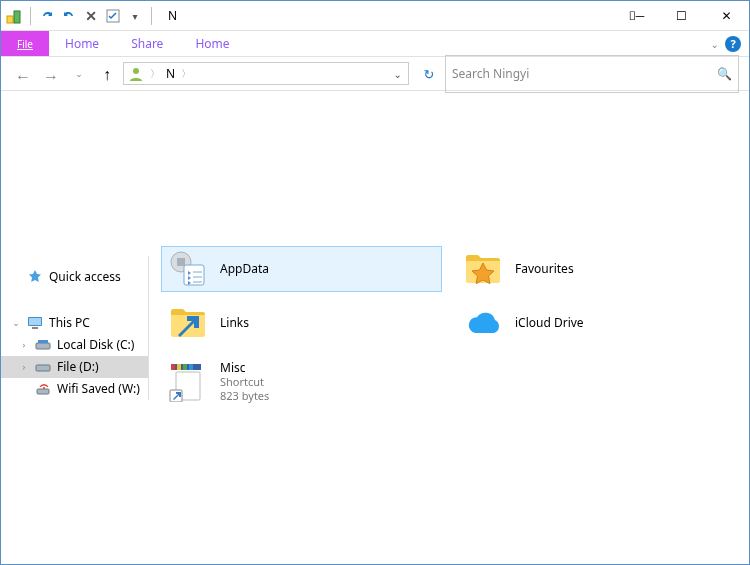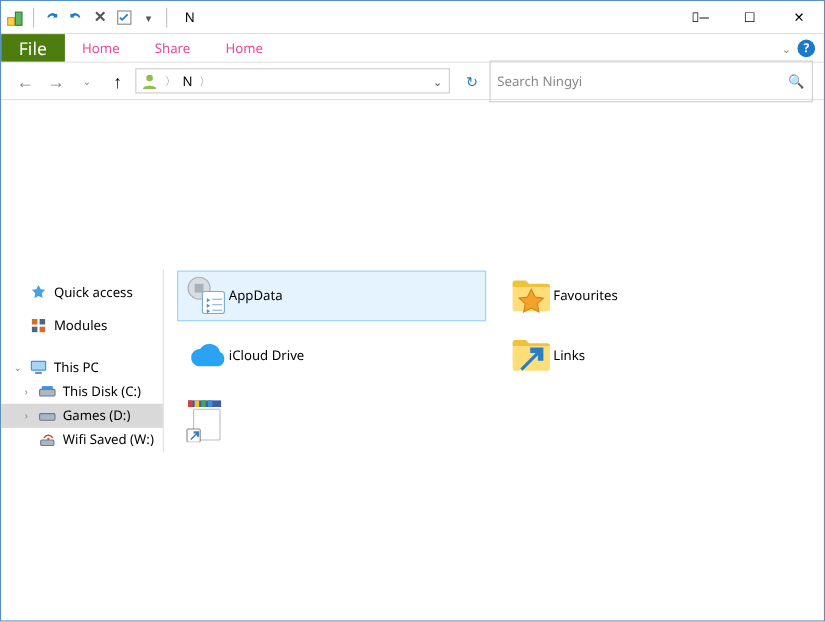--- a/index.html
+++ b/index.html
@@ -22,22 +22,22 @@
     border-bottom: 1px solid #e1e1e1;
   }
   .title-left { display:flex; align-items:center; gap:6px; padding-left:5px; }
   .qat-icon { width:16px; height:16px; display:inline-flex; align-items:center; justify-content:center; }
   .vsep { width:1px; height:18px; background:#c0c0c0; margin:0 2px; }
   .title-text { margin-left:8px; font-size:12px; }
   .win-controls { margin-left:auto; display:flex; }
   .win-btn { width:45px; height:30px; display:flex; align-items:center; justify-content:center; font-size:12px; font-family:"Segoe MDL2 Assets","Segoe UI Symbol",system-ui; }
 
   .menu-bar { height:26px; display:flex; align-items:stretch; border-bottom:1px solid #e1e1e1; }
-  .file-tab { background:#4d7c0f; color:#fff; padding:0 16px; display:flex; align-items:center; font-size:16px; }
-  .menu-item { padding:0 16px; display:flex; align-items:center; color:#ec4899; }
+  .file-tab { background:#d946ef; color:#fff; padding:0 16px; display:flex; align-items:center; font-size:10px;text-decoration:underline; }
+  .menu-item { padding:0 16px; display:flex; align-items:center; color:#8b5cf6; }
   .menu-spacer { flex:1; }
   .menu-right { display:flex; align-items:center; padding-right:8px; gap:6px; }
   .help-circle { width:16px; height:16px; border-radius:50%; background:#1979ca; color:#fff; display:flex; align-items:center; justify-content:center; font-size:11px; font-weight:bold; }
 
   .nav-bar { height:34px; display:flex; align-items:center; gap:4px; padding:0 10px; border-bottom:1px solid #e1e1e1; }
   .nav-arrow { width:24px; height:24px; display:flex; align-items:center; justify-content:center; color:#888; font-size:16px; }
   .nav-arrow.enabled { color:#000; }
   .breadcrumb {
     flex:1;
     height:23px;
@@ -82,21 +82,21 @@
 
   .content {
     flex:1;
     padding:8px 12px;
     display:grid;
     grid-template-columns: 1fr 1fr;
     gap:8px 14px;
     align-content:start;
   }
   .item {
-    display:flex; align-items:center; height:46px; gap:0; padding:1px 6px;
+    display:flex; align-items:center; height:46px; gap:12px; padding:1px 6px;
     border:1px solid transparent;
   }
   .item.selected {
     border:1px solid #99d1ff;
     background:#e5f3ff;
   }
   .item .big-icon { width:40px; height:40px; display:flex; align-items:center; justify-content:center; flex-shrink:0; }
   .item .label-stack { display:flex; flex-direction:column; line-height:1.25; }
   .item .sub { color:#7a7a7a; font-size:11px; }
 
@@ -189,32 +189,20 @@
       <span class="ticon">
         <svg class="small-svg">
             <path d="M8 1l2 4 4 .5-3 3 .8 4.4L8 11l-3.8 2 .8-4.5-3-3L6 5z" fill="#49a0e3"></path>
           </svg>
       </span>
       <span>Quick access</span>
     </div>
 
     <div style="height:8px"></div>
 
-    <div class="tree-item">
-      <span class="chevron"></span>
-      <span class="ticon">
-        <svg class="small-svg">
-            <rect x="2" y="2" width="5" height="5" fill="#d96b2a"></rect>
-            <rect x="9" y="2" width="5" height="5" fill="#4a687f"></rect>
-            <rect x="2" y="9" width="5" height="5" fill="#4a687f"></rect>
-            <rect x="9" y="9" width="5" height="5" fill="#d96b2a"></rect>
-          </svg>
-      </span>
-      <span>Modules</span>
-    </div>
 
     <div style="height:8px"></div>
 
 
     <div style="height:8px"></div>
 
     <div class="tree-item">
       <span class="chevron">⌄</span>
       <span class="ticon">
         <svg class="small-svg">
@@ -227,31 +215,31 @@
     </div>
 
     <div class="tree-item tree-sub">
       <span class="chevron">›</span>
       <span class="ticon">
         <svg class="small-svg">
             <rect x="1" y="6" width="14" height="6" rx="1" fill="#aab8c2" stroke="#6a7a88"></rect>
             <rect x="3" y="3" width="10" height="3" fill="#4a90d9"></rect>
           </svg>
       </span>
-      <span>This Disk (C:)</span>
+      <span>Local Disk (C:)</span>
     </div>
 
     <div class="tree-item tree-sub selected">
       <span class="chevron">›</span>
       <span class="ticon">
         <svg class="small-svg">
             <rect x="1" y="6" width="14" height="6" rx="1" fill="#aab8c2" stroke="#6a7a88"></rect>
           </svg>
       </span>
-      <span>Games (D:)</span>
+      <span>File (D:)</span>
     </div>
 
     <div class="tree-item tree-sub">
       <span class="chevron"></span>
       <span class="ticon">
         <svg class="small-svg">
             <rect x="2" y="8" width="12" height="5" rx="1" fill="#aab8c2" stroke="#6a7a88"></rect>
             <path d="M5 6c2-3 6-3 8 0" fill="none" stroke="#d9403a" stroke-width="1.3"></path>
             <circle cx="9" cy="7" r="1" fill="#d9403a"></circle>
           </svg>
@@ -283,48 +271,53 @@
           <path d="M3 12h34v20c0 1-1 2-2 2H5c-1 0-2-1-2-2V12z" fill="#ffde7a"></path>
           <path d="M20 14l3.5 7 7.5 1-5.5 5 1.4 7.6L20 31l-6.9 3.6L14.5 27 9 22l7.5-1z" fill="#f2a22a" stroke="#d4801a"></path>
         </svg>
       </span>
       <span>Favourites</span>
     </div>
 
     <div class="item">
       <span class="big-icon">
         <svg class="folder-svg" viewBox="0 0 40 40">
-          <path d="M12 30a8 8 0 0 1 2-15.8A10 10 0 0 1 32 17a7 7 0 0 1-1 13H12z" fill="#2aa3f4"></path>
-        </svg>
-      </span>
-      <span>iCloud Drive</span>
-    </div>
-
-    <div class="item">
-      <span class="big-icon">
-        <svg class="folder-svg" viewBox="0 0 40 40">
           <path d="M3 12V8c0-1 1-2 2-2h10l3 3h17c1 0 2 1 2 2v1H3z" fill="#f0c23a"></path>
           <path d="M3 12h34v20c0 1-1 2-2 2H5c-1 0-2-1-2-2V12z" fill="#ffde7a"></path>
           <path d="M10 32l14-14h-5v-5h12v12h-5v-5L12 34z" fill="#2a7ec4"></path>
         </svg>
       </span>
       <span>Links</span>
+    </div>
+
+    <div class="item">
+      <span class="big-icon">
+        <svg class="folder-svg" viewBox="0 0 40 40">
+          <path d="M12 30a8 8 0 0 1 2-15.8A10 10 0 0 1 32 17a7 7 0 0 1-1 13H12z" fill="#2aa3f4"></path>
+        </svg>
+      </span>
+      <span>iCloud Drive</span>
     </div>
 
 
 
     <div class="item" style="height:56px;">
       <span class="big-icon">
         <svg class="folder-svg" viewBox="0 0 40 40">
           <rect x="3" y="2" width="30" height="6" fill="#3a5fa8"></rect>
           <rect x="3" y="2" width="4" height="6" fill="#d9403a"></rect>
             <rect x="9" y="2" width="4" height="6" fill="#f2c13a"></rect>
             <rect x="15" y="2" width="4" height="6" fill="#4aa84a"></rect>
             <rect x="21" y="2" width="4" height="6" fill="#3a8fd6"></rect>
           <rect x="8" y="10" width="24" height="28" rx="1" fill="#fff" stroke="#bbb"></rect>
           <rect x="2" y="28" width="12" height="12" rx="1" fill="#fff" stroke="#888"></rect>
           <path d="M5 37l5-5h-2v-2h5v5h-2v-2l-5 5z" fill="#3a7ac4"></path>
         </svg>
       </span>
+      <span class="label-stack">
+        <span>Misc</span>
+        <span class="sub">Shortcut</span>
+        <span class="sub">823 bytes</span>
+      </span>
     </div>
 
   </div>
 </div>
 
 </body></html>

